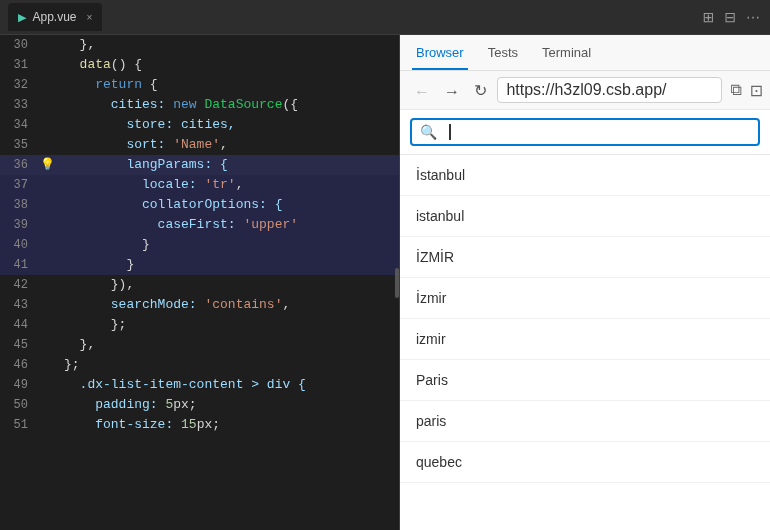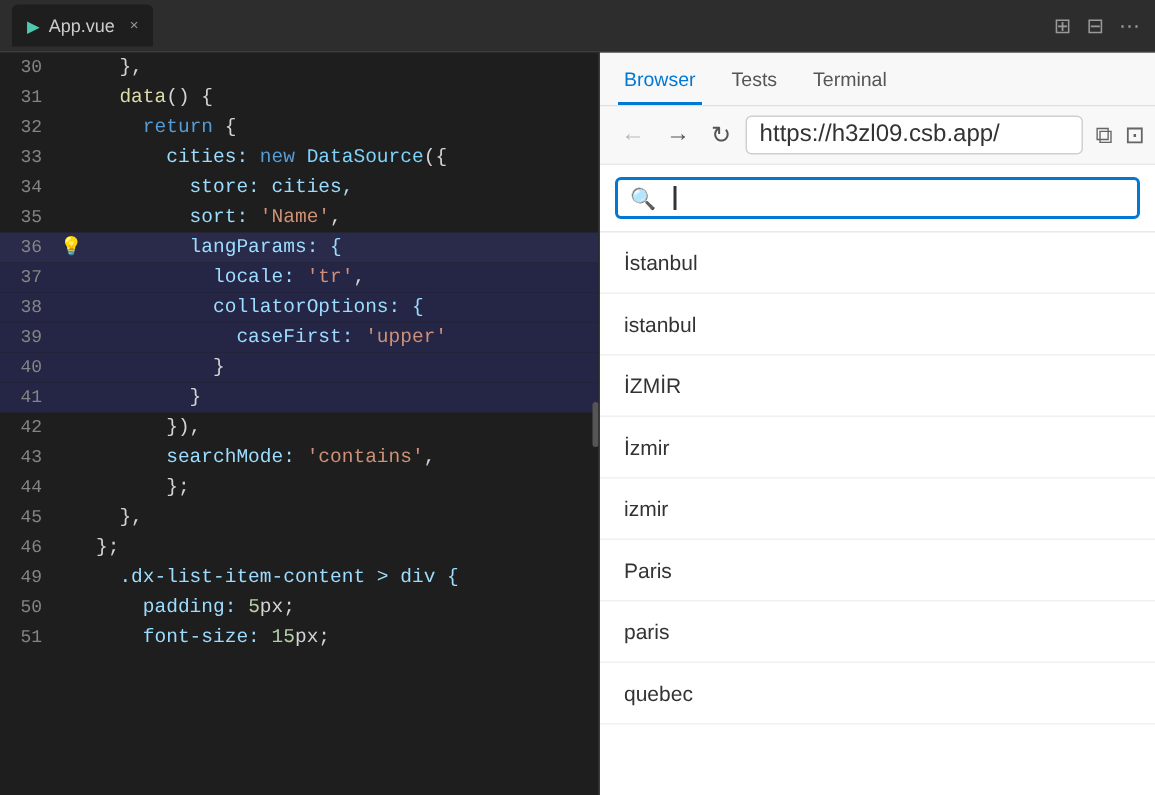--- a/index.html
+++ b/index.html
@@ -97,21 +97,21 @@
       flex: 1;
       white-space: pre;
       line-height: 20px;
       padding-left: 4px;
     }
 
     
     .kw { color: #569cd6; }
     .str { color: #ce9178; }
     .fn { color: #dcdcaa; }
-    .cls { color: #7dd3fc; text-align: center; }
+    .cls { color: #22c55e; text-align: center; }
     .prop { color: #9cdcfe; }
     .num { color: #b5cea8; }
     .tag { color: #f44747; }
     .punct { color: #d4d4d4; }
 
     .lightbulb-icon {
       color: #f5c842;
       font-size: 12px;
       margin-right: 4px;
       width: 16px;

